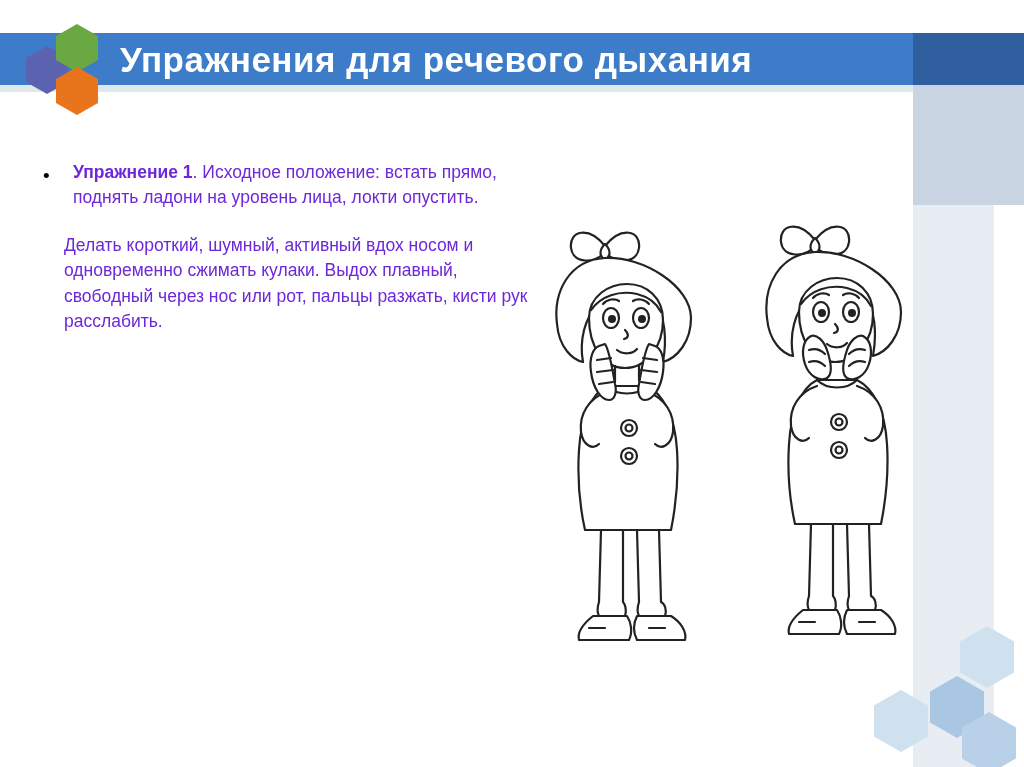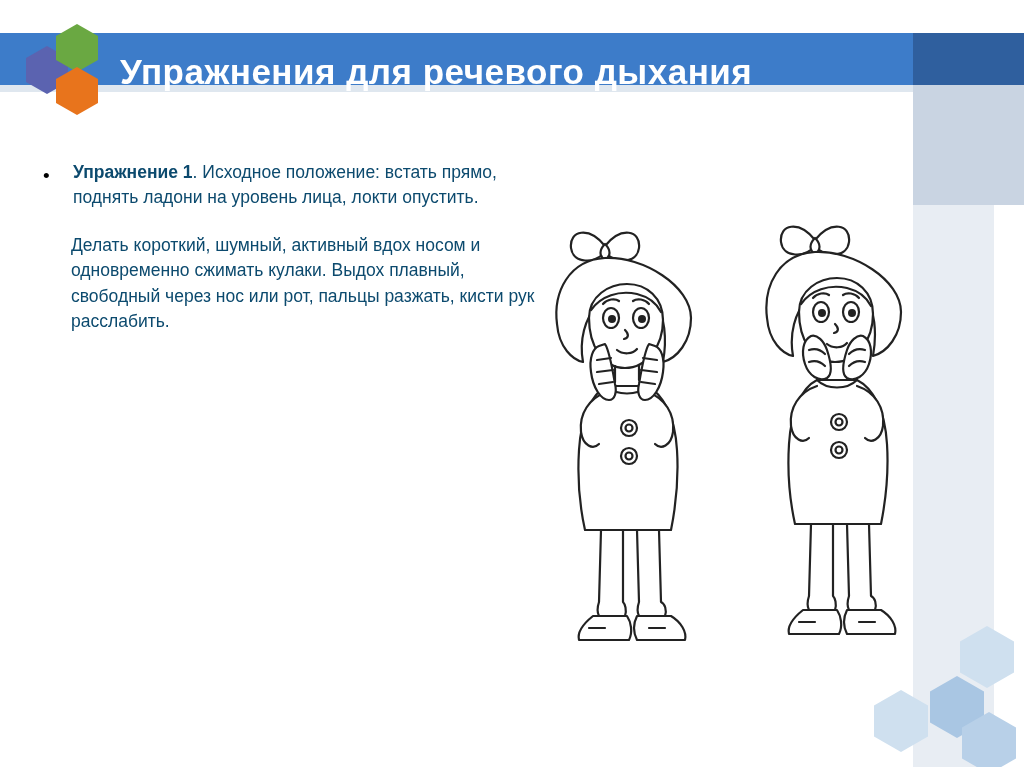--- a/index.html
+++ b/index.html
@@ -83,21 +83,21 @@
     top: 92px;
     width: 8px;
     height: 675px;
     background: #ffffff;
   }
 
   
   .slide-title {
     position: absolute;
     left: 120px;
-    top: 72px;
+    top: 60px;
     width: 800px;
     margin: 0;
     font-size: 35px;
     font-weight: bold;
     color: #ffffff;
     letter-spacing: 0.5px;
     transform: translateY(-50%);
     white-space: nowrap;
   }
 
@@ -148,24 +148,24 @@
     left: 5px;
     top: 6px;
     font-size: 19px;
     line-height: 1;
     color: #000000;
   }
   .para {
     margin: 0 0 22px 0;
     font-size: 17.5px;
     line-height: 1.45;
-    color: #0c4a6e;
+    color: #6d28d9;
   }
   .para.indent {
-    margin-left: 33px;
+    margin-left: 26px;
   }
   .para b {
     font-weight: bold;
   }
 
   
   .illustration {
     position: absolute;
     left: 545px;
     top: 200px;

